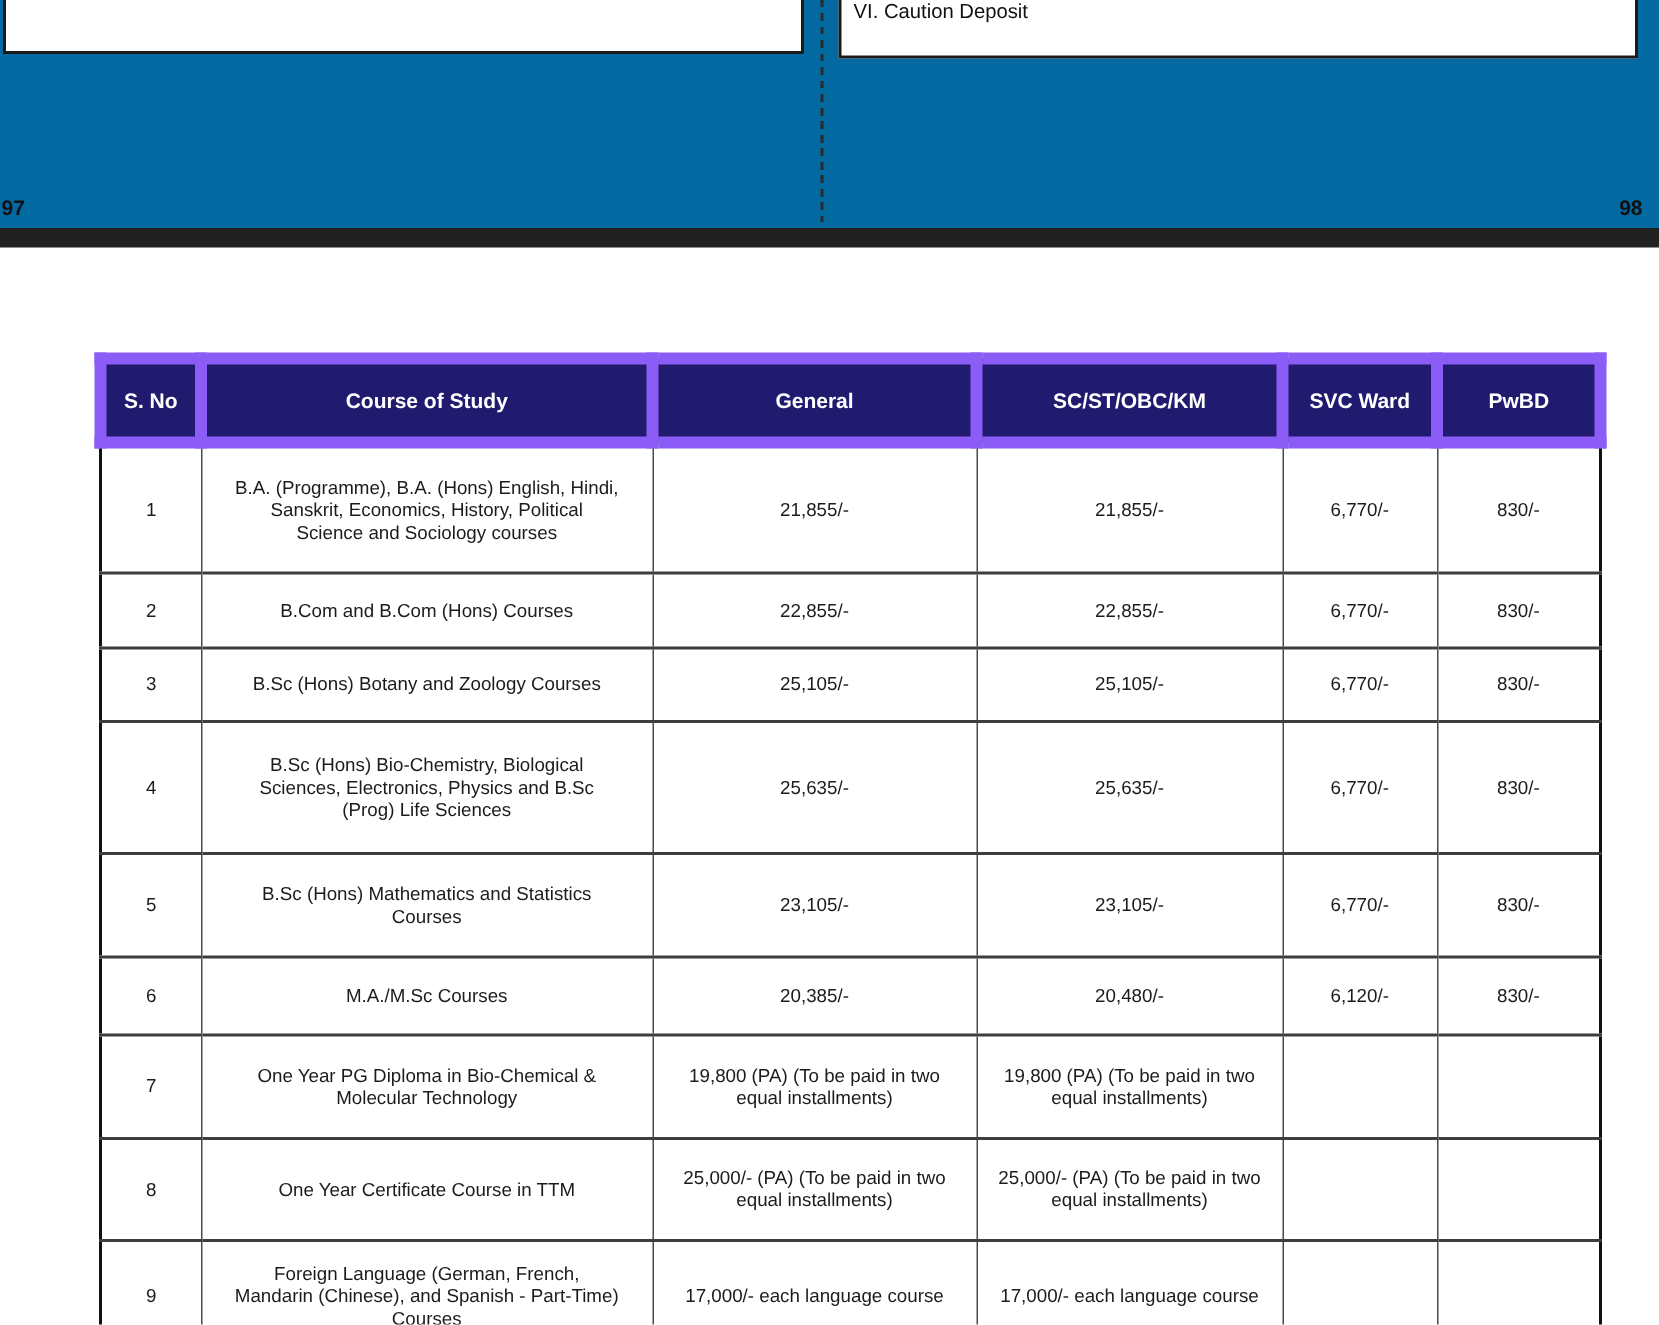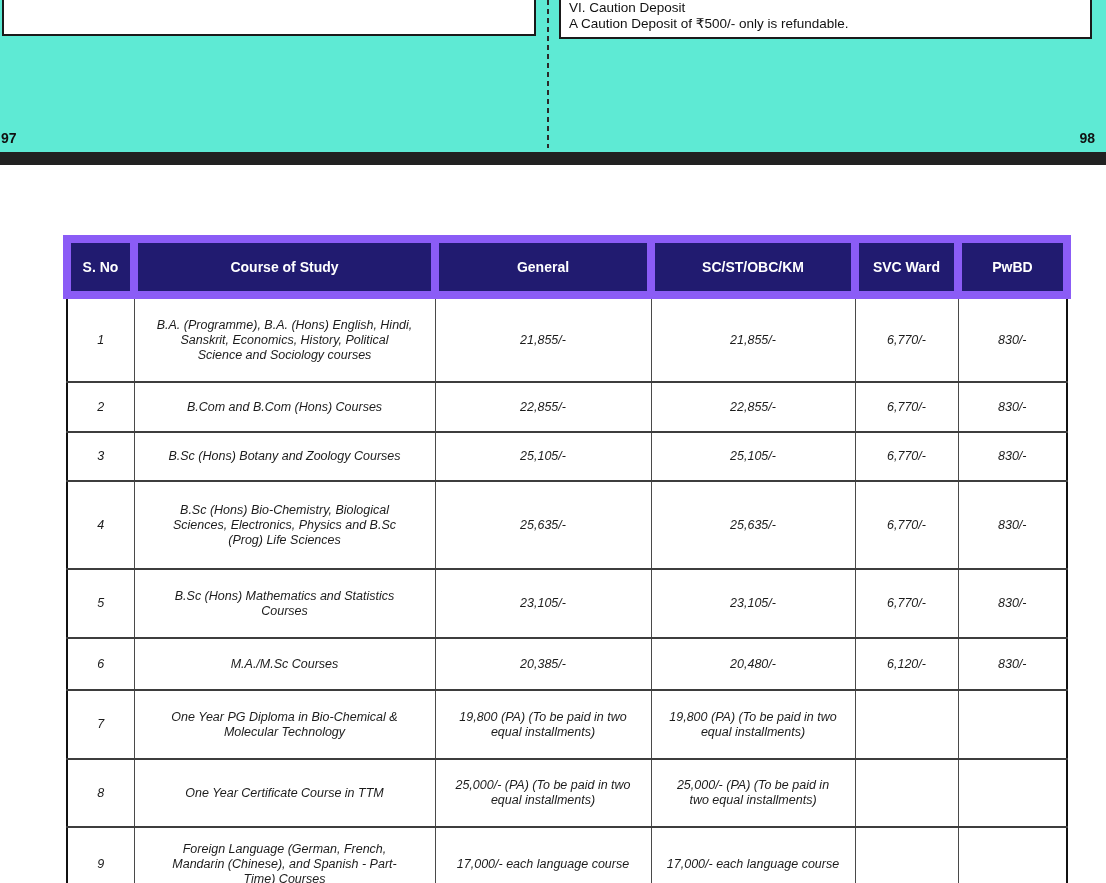--- a/index.html
+++ b/index.html
@@ -1,20 +1,20 @@
 <!DOCTYPE html>
 <html><head>
 <meta charset="utf-8">
 <style>
   * { margin: 0; padding: 0; box-sizing: border-box; }
   html, body { width: 1106px; height: 883px; overflow: hidden; background: #ffffff; }
   body { font-family: "Liberation Sans", "DejaVu Sans", sans-serif; position: relative; color: #1c1c1c; }
 
   
-  .top-strip { position: absolute; left: 0; top: 0; width: 1106px; height: 152px; background: #5eead4; }
+  .top-strip { position: absolute; left: 0; top: 0; width: 1106px; height: 152px; background: #0369a1; }
 
   .left-box {
     position: absolute; left: 2px; top: -24px; width: 534px; height: 60px;
     border: 2px solid #1a1a1a; background: #ffffff;
   }
   .page-divider {
     position: absolute; left: 547px; top: 0; width: 2px; height: 148px;
     background: repeating-linear-gradient(to bottom, #2a2a2a 0 5px, transparent 5px 9px);
   }
   .right-box {
@@ -42,34 +42,33 @@
     width: 1000px; border-collapse: collapse; table-layout: fixed;
     border: 2px solid #111;
   }
   .fee-table th {
     background: #211b70; color: #ffffff; font-weight: bold; font-size: 14px;
     border: 8px solid #8b5cf6; height: 56px; text-align: center; vertical-align: middle;
   }
   .fee-table td {
     border: 1px solid #4a4a4a; border-top: 2px solid #3d3d3d;
     font-size: 12.5px; line-height: 15px; text-align: center; vertical-align: middle;
-    background: #ffffff; color: #1c1c1c; padding: 4px 10px; font-style: italic;
+    background: #ffffff; color: #1c1c1c; padding: 4px 10px;
   }
   .fee-table td.course { padding: 4px 22px; }
   .fee-table td.fee { padding: 4px 14px; }
 </style>
 </head>
 <body>
 
 <div class="top-strip">
   <div class="left-box"></div>
   <div class="page-divider"></div>
   <div class="right-box">
     <div>VI. Caution Deposit</div>
-    <div>A Caution Deposit of ₹500/- only is refundable.</div>
   </div>
   <span class="page-num left">97</span>
   <span class="page-num right">98</span>
 </div>
 
 <div class="dark-bar"></div>
 
 <div class="content">
 
   <table class="fee-table">

